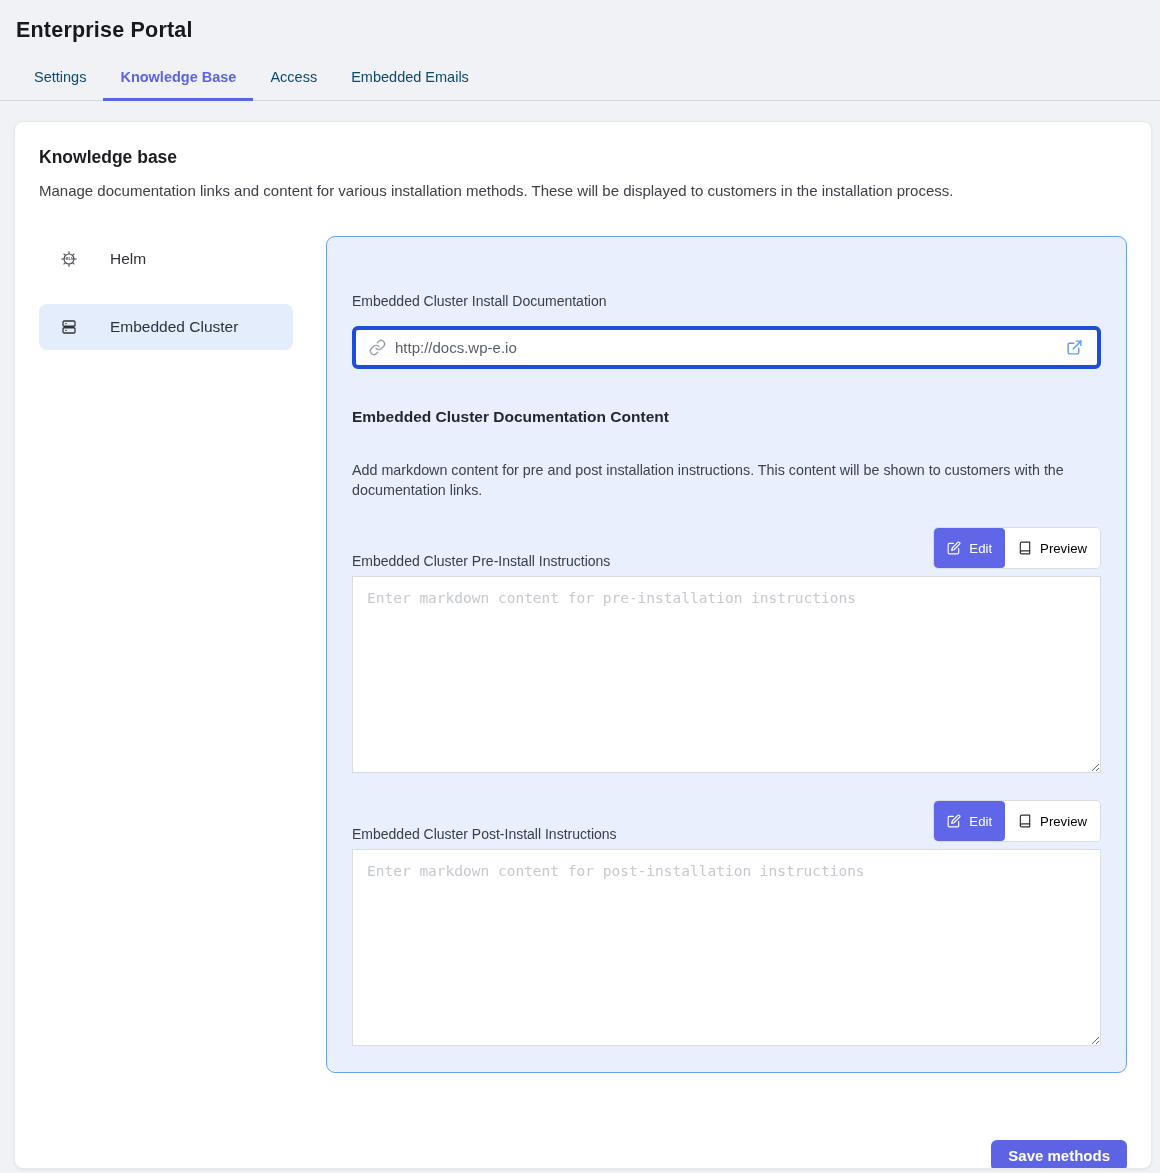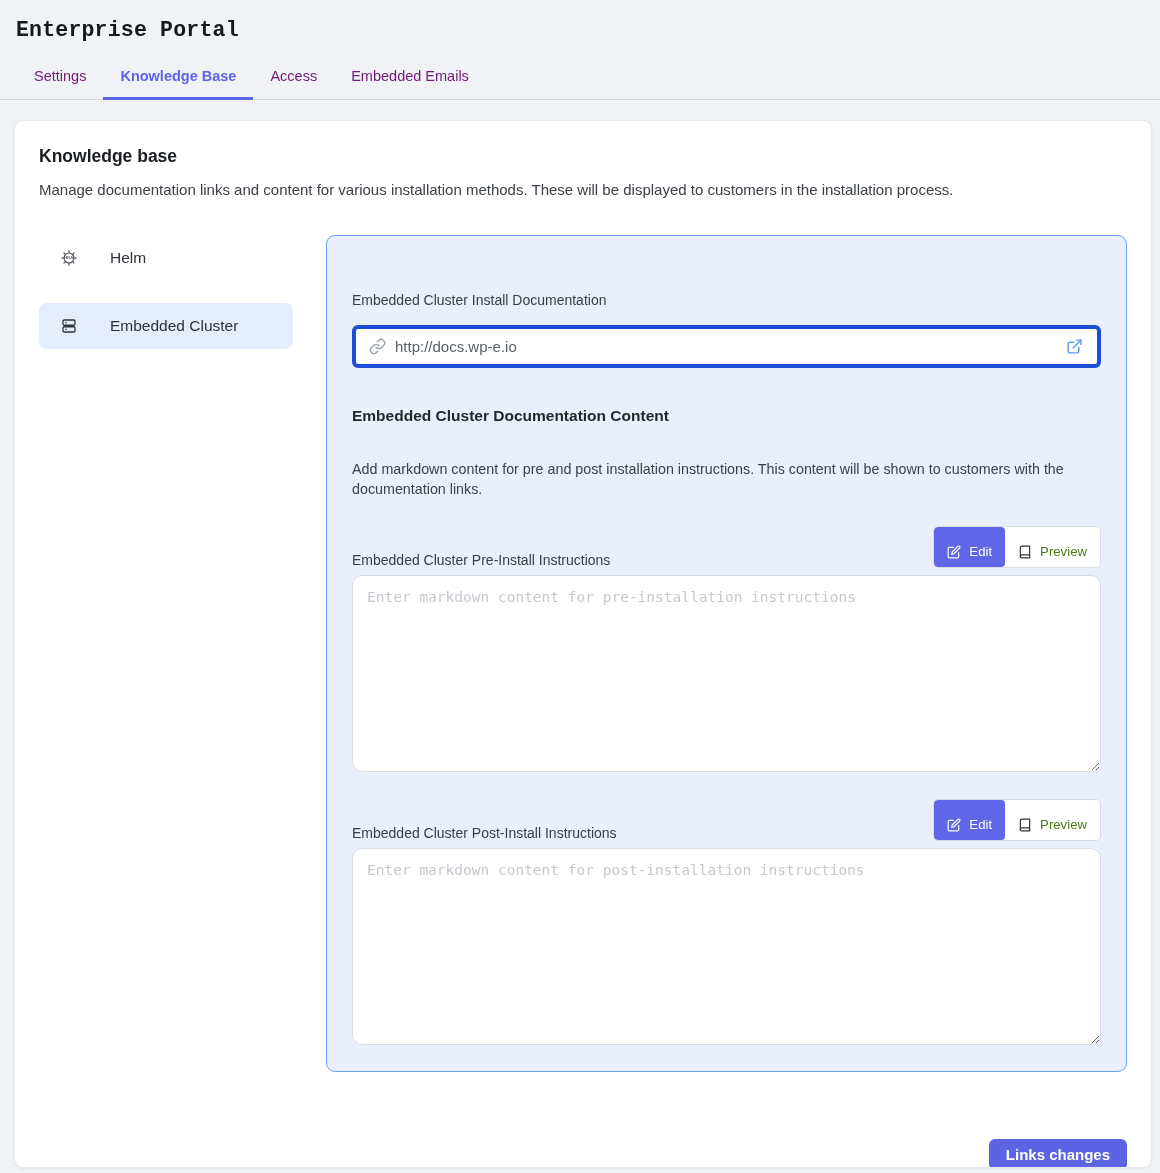--- a/index.html
+++ b/index.html
@@ -3,37 +3,37 @@
 <meta charset="utf-8">
 <style>
   * { box-sizing: border-box; margin: 0; padding: 0; }
   html, body { width: 1160px; height: 1173px; overflow: hidden; }
   body {
     background: #f0f2f5;
     font-family: "Liberation Sans", sans-serif;
     color: #22262b;
   }
   
-  .app-header { padding: 18px 16px 0 16px; font-family: Liberation Mono, monospace; }
+  .app-header { padding: 18px 16px 0 16px; }
   .app-title {
     font-size: 21.5px;
     font-weight: 700;
     color: #17191d;
     letter-spacing: .2px;
   }
   .tab-bar {
     display: flex;
     margin-top: 16px;
     padding-left: 17px;
     border-bottom: 1px solid #d5d8dd;
   }
   .tab {
     padding: 10px 17px 13px 17px;
     font-size: 14.5px;
-    color: #701a75;
+    color: #0c4a6e;
     cursor: pointer;
     border-bottom: 3px solid transparent;
     margin-bottom: -1px;
     white-space: nowrap;
   }
   .tab.active {
     color: #5b63e6;
     font-weight: 700;
     border-bottom-color: #5b63e6;
   }
@@ -120,37 +120,37 @@
   .field-row.second { }
   .seg-control {
     display: flex;
     border: 1px solid #d9dce1;
     border-radius: 5px;
     overflow: hidden;
     background: #fff;
   }
   .seg-btn {
     display: flex;
-    align-items: flex-end;
+    align-items: center;
     gap: 8px;
     padding: 8px 13px;
     font-size: 13.2px;
     cursor: pointer;
     height: 40px;
   }
   .seg-btn.seg-active { background: #5f66e8; color: #ffffff; border-radius: 4px; }
-  .seg-btn.seg-plain { background: #ffffff; color: #4d7c0f; }
+  .seg-btn.seg-plain { background: #ffffff; color: #000000; }
 
   .md-textarea {
     margin-top: 7px;
     width: 100%;
     height: 197px;
     background: #fff;
     border: 1px solid #d9dce1;
-    border-radius: 10px;
+    border-radius: 0;
     padding: 13px 14px;
     font-family: "DejaVu Sans Mono", monospace;
     font-size: 14.5px;
     color: #3c424a;
     resize: both;
     outline: none;
     display: block;
   }
   .md-textarea::placeholder { color: #c5c9ce; }
 
@@ -299,15 +299,15 @@
             <span>Preview</span>
           </div>
         </div>
       </div>
       <textarea class="md-textarea" placeholder="Enter markdown content for post-installation instructions" style=""></textarea>
 
     </div>
   </div>
 
   <div class="card-footer">
-    <button class="save-btn">Links changes</button>
+    <button class="save-btn">Save methods</button>
   </div>
 </div>
 
 </body></html>

